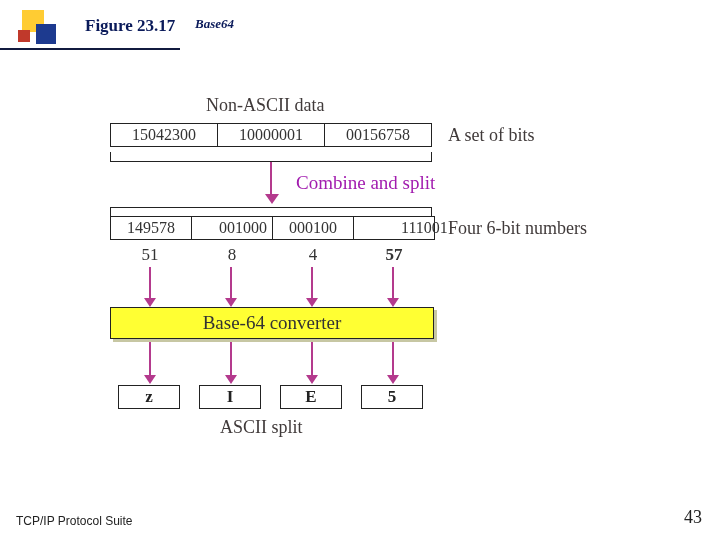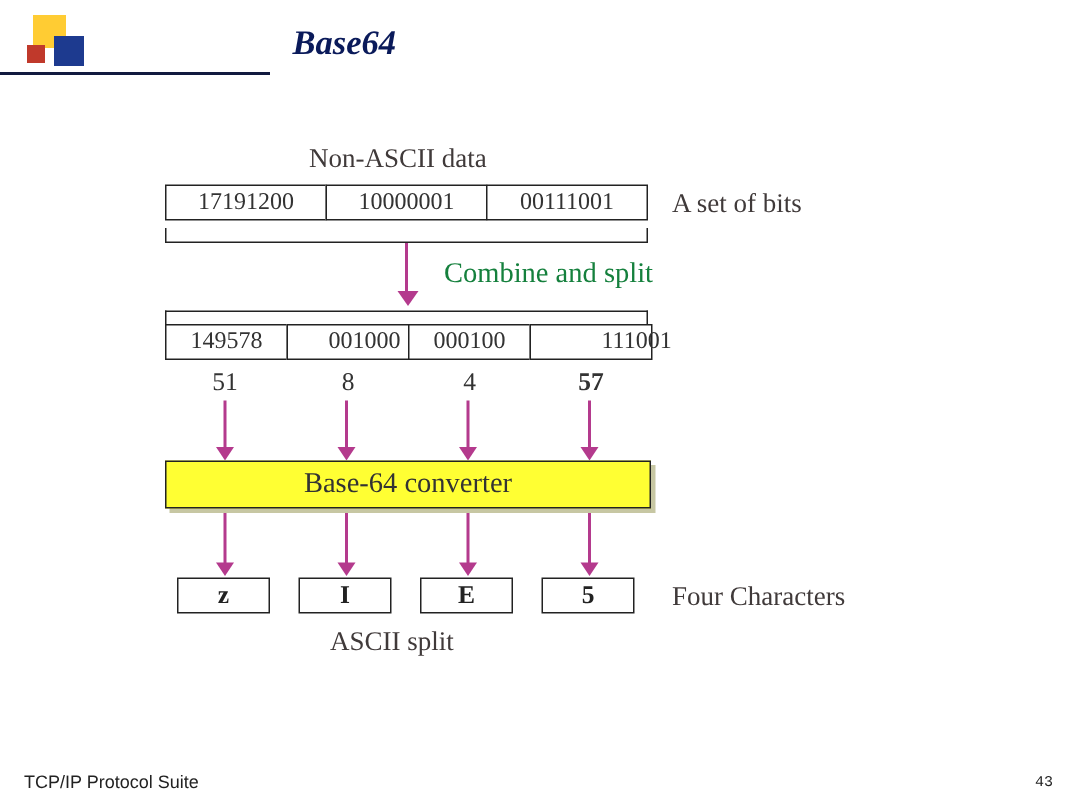--- a/index.html
+++ b/index.html
@@ -54,21 +54,21 @@
     color: #0a1a5a;
     font-size: 17px;
   }
   .fig-title {
     position: absolute;
     left: 195px; top: 6px;
     font-family: "Times New Roman", serif;
     font-weight: bold;
     font-style: italic;
     color: #0a1a5a;
-    font-size: 23px;
+    font-size: 13px;
   }
 
   .diagram {
     position: absolute;
     left: 110px;
     top: 95px;
     width: 530px;
     height: 370px;
     font-family: "Times New Roman", serif;
     color: #333;
@@ -109,21 +109,21 @@
     position: absolute;
     left: 154.5px; top: 99px;
     width: 0; height: 0;
     border-left: 7px solid transparent;
     border-right: 7px solid transparent;
     border-top: 10px solid #b43a8d;
   }
   .combine-label {
     position: absolute;
     left: 186px; top: 77px;
-    color: #15803d;
+    color: #a21caf;
     font-size: 19px;
   }
 
   .brace-bot {
     position: absolute;
     left: 0; top: 112px;
     width: 322px;
     height: 9px;
     border-left: 1px solid #222;
     border-right: 1px solid #222;
@@ -209,61 +209,63 @@
   .footer-left {
     position: absolute;
     left: 16px; bottom: 12px;
     font-family: Arial, Helvetica, sans-serif;
     font-size: 12px;
     color: #222;
   }
   .footer-right {
     position: absolute;
     right: 18px; bottom: 12px;
-    font-family: Liberation Mono, monospace;
-    font-size: 10px;
+    font-family: Liberation Serif, serif;
+    font-size: 18px;
     color: #222;
   }
 </style>
 </head>
 <body>
 
 <div class="title-row">
   <div class="logo">
     <div class="sq-yellow"></div>
     <div class="sq-blue"></div>
     <div class="sq-red"></div>
   </div>
   <div class="title-rule"></div>
+  <div class="fig-num">Figure 23.17</div>
   <div class="fig-title">Base64</div>
 </div>
 
 <div class="diagram">
 
   <div class="lbl" style="left:96px; top:0;">Non-ASCII data</div>
   <div class="lbl" style="left:338px; top:30px;">A set of bits</div>
 
   <div class="row1">
-    <div class="cell r1a">17191200</div>
+    <div class="cell r1a">15042300</div>
     <div class="cell r1b">10000001</div>
-    <div class="cell r1c">00111001</div>
+    <div class="cell r1c">00156758</div>
   </div>
 
   <div class="brace-top"></div>
   <div class="combine-arrow-stem"></div>
   <div class="combine-arrow-head"></div>
   <div class="combine-label">Combine and split</div>
   <div class="brace-bot"></div>
 
   <div class="row2">
     <div class="cell r2a">149578</div>
     <div class="cell r2b">001000</div>
     <div class="cell r2c">000100</div>
     <div class="cell r2d">111001</div>
   </div>
+  <div class="lbl" style="left:338px; top:123px;">Four 6-bit numbers</div>
 
   <div class="dec d1">51</div>
   <div class="dec d2">8</div>
   <div class="dec d3">4</div>
   <div class="dec d4">57</div>
 
   <div class="a2 a2s1"></div>
   <div class="a2 a2s2"></div>
   <div class="a2 a2s3"></div>
   <div class="a2 a2s4"></div>
@@ -284,19 +286,18 @@
   <div class="a2-head a3h2"></div>
   <div class="a2-head a3h3"></div>
   <div class="a2-head a3h4"></div>
 
   <div class="row3">
     <div class="ccell c1">z</div>
     <div class="ccell c2">I</div>
     <div class="ccell c3">E</div>
     <div class="ccell c4">5</div>
   </div>
-  <div class="lbl" style="left:338px; top:292px;">Four Characters</div>
 
   <div class="lbl" style="left:110px; top:322px;">ASCII split</div>
 </div>
 
 <div class="footer-left">TCP/IP Protocol Suite</div>
 <div class="footer-right">43</div>
 
 </body></html>

